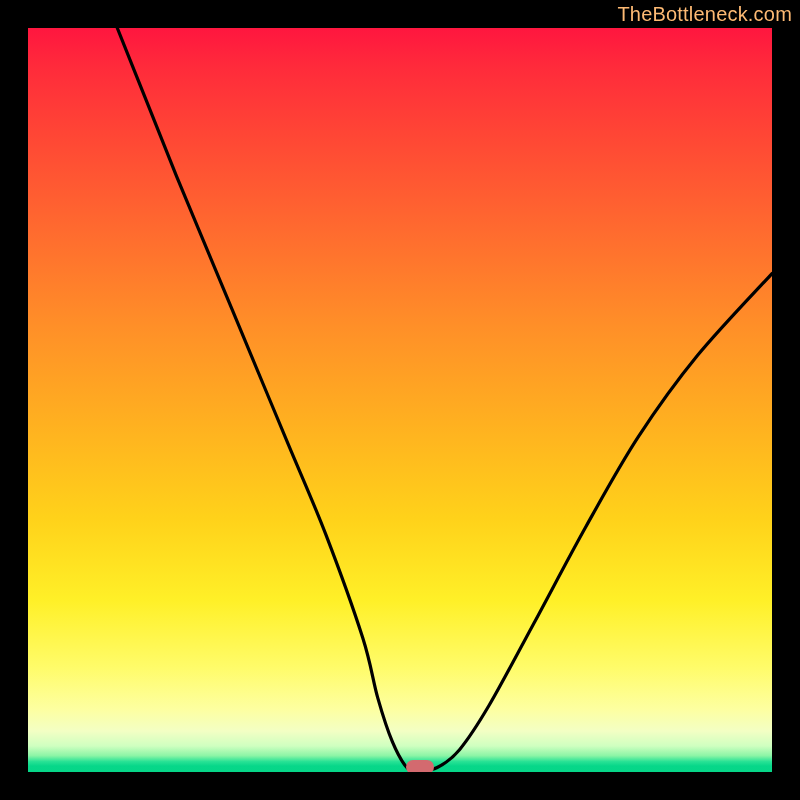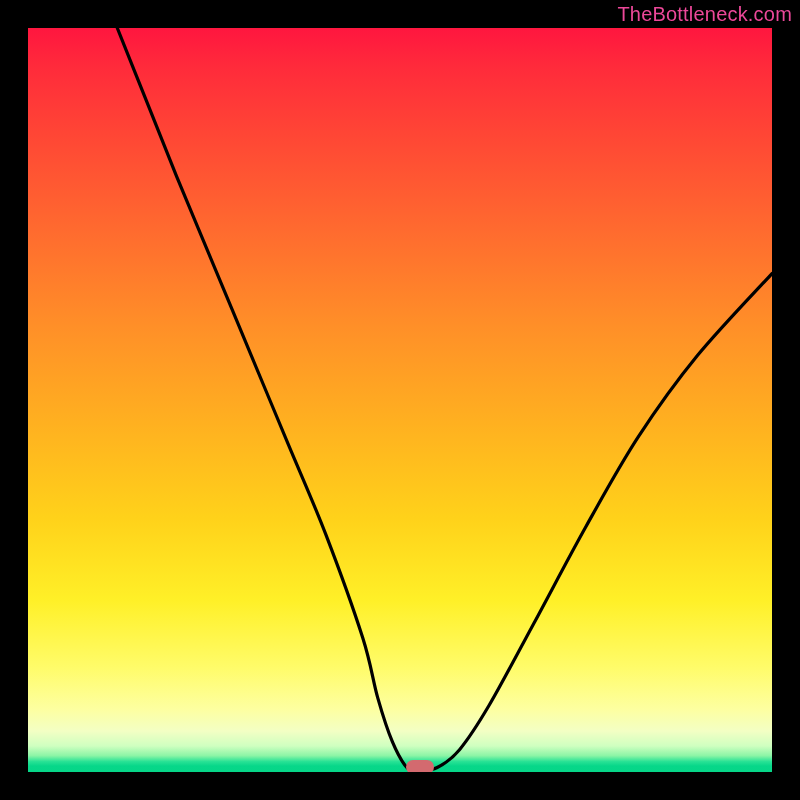--- a/index.html
+++ b/index.html
@@ -14,21 +14,21 @@
   .frame {
     position: relative;
     width: 800px;
     height: 800px;
     background: #000;
   }
   .watermark {
     position: absolute;
     top: 3px;
     right: 8px;
-    color: #ec4899;
+    color: #fdba74;
     font-size: 20px;
     font-weight: 500;
     letter-spacing: 0.2px;
     z-index: 5;
   }
   .plot {
     position: absolute;
     left: 28px;
     top: 28px;
     width: 744px;

